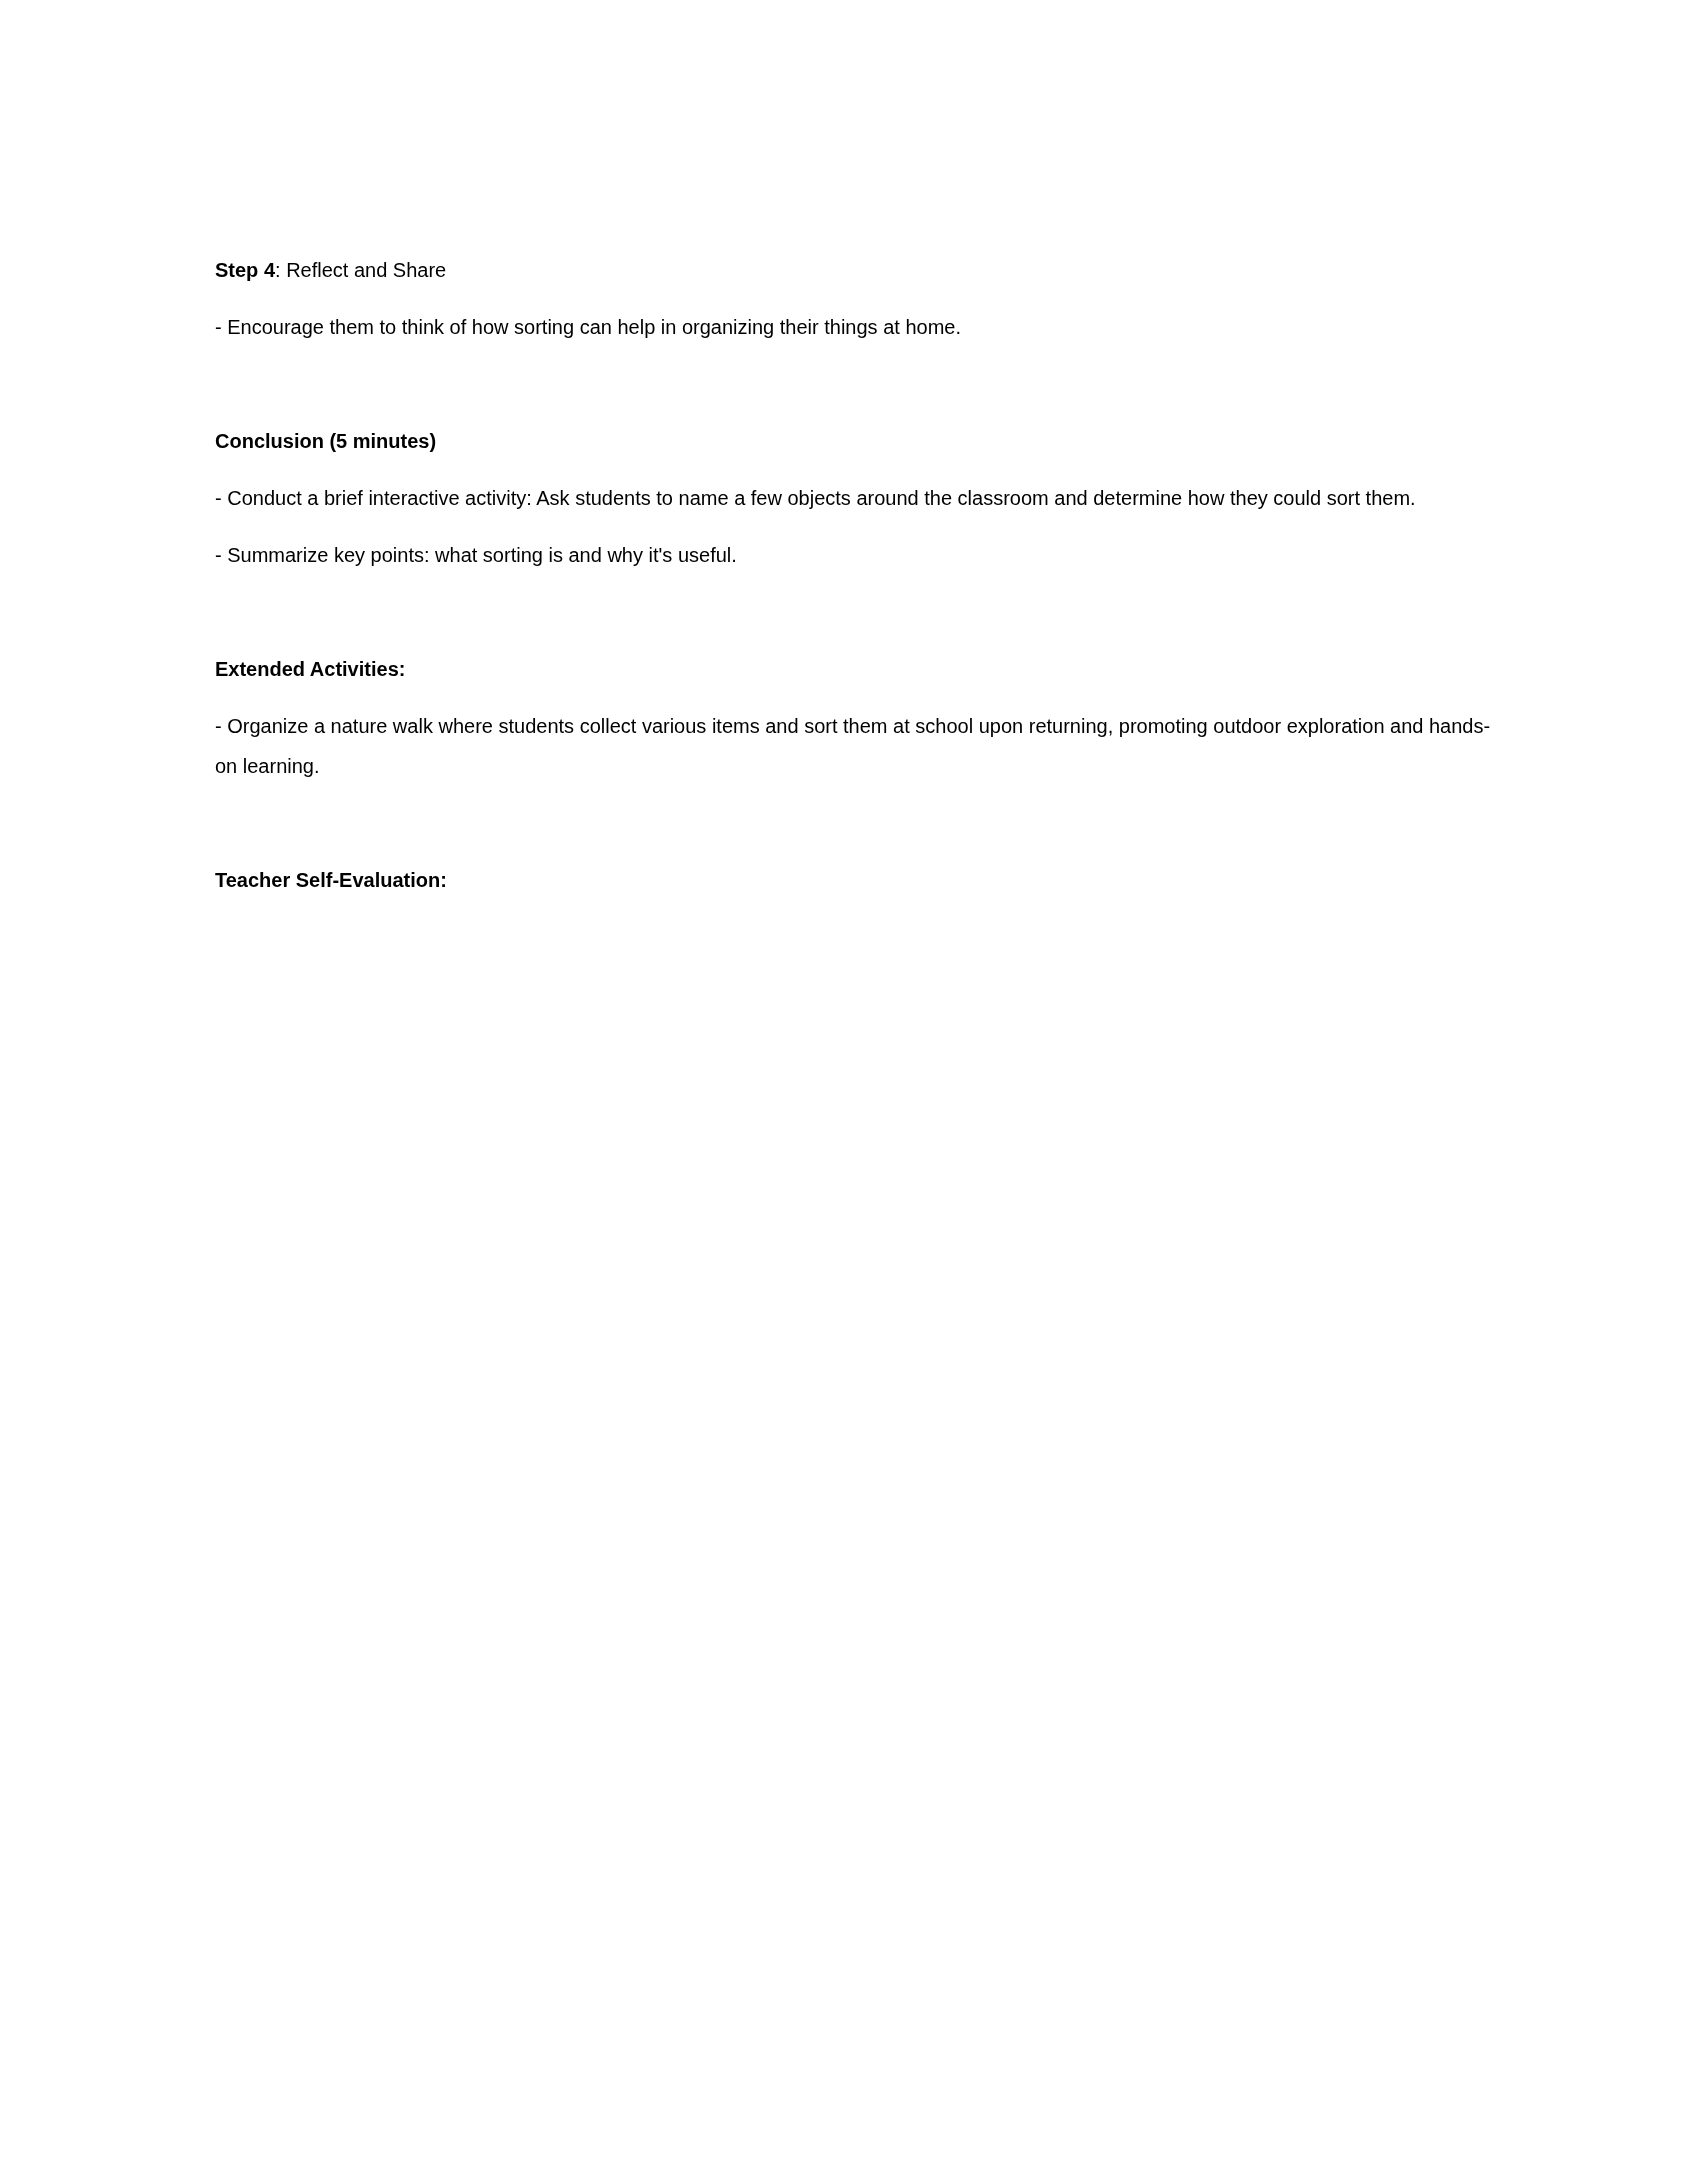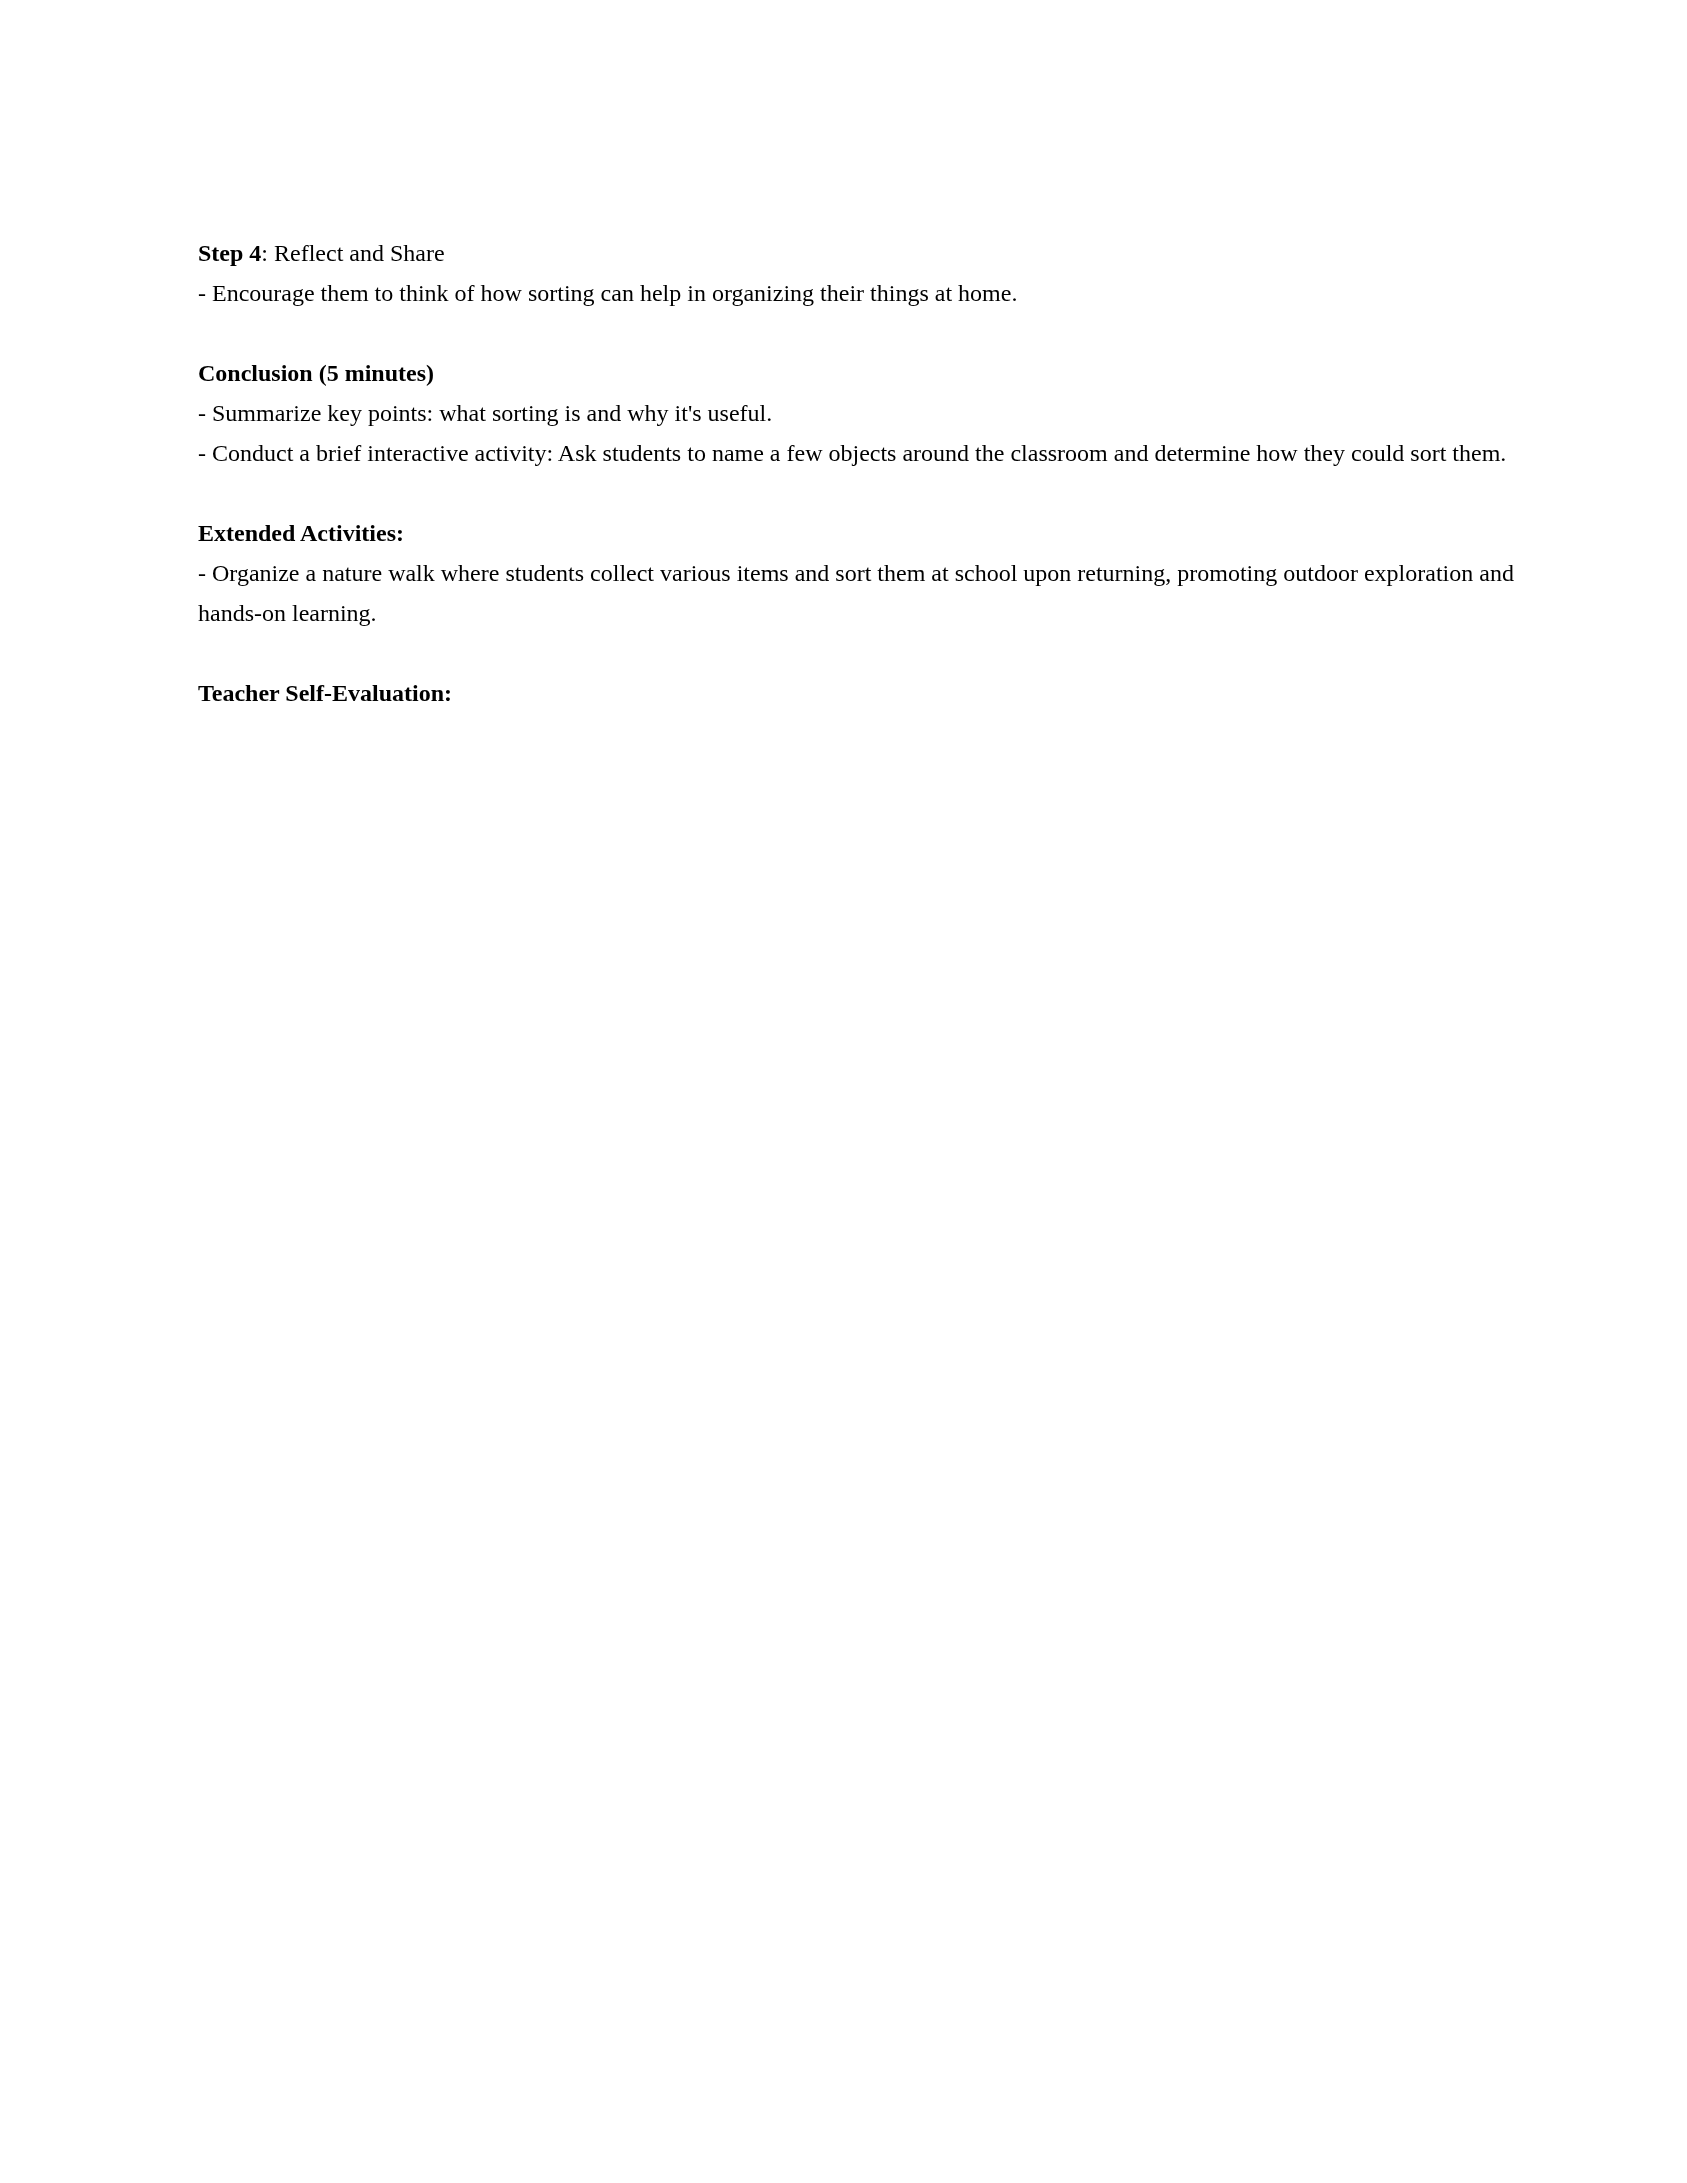--- a/index.html
+++ b/index.html
@@ -29,23 +29,23 @@
   .block {
     font-family: "Liberation Serif", "DejaVu Serif", serif;
     font-size: 24px;
     line-height: 40px;
     color: #000000;
     text-align: left;
     -webkit-font-smoothing: antialiased;
   }
 
   .para {
-    margin: 0;
-    font-family: Liberation Serif, serif;
-    font-size: 24px;
+    margin: 17px;
+    font-family: Liberation Sans, sans-serif;
+    font-size: 20px;
     line-height: 40px;
     color: #000000;
     white-space: normal;
   }
 
   
   .heading {
     font-weight: bold;
   }
 
@@ -73,22 +73,22 @@
 
     <section class="block">
       <p class="para"><span class="lead-bold">Step 4</span><span class="lead-rest">: Reflect and Share</span></p>
       <p class="para">- Encourage them to think of how sorting can help in organizing their things at home.</p>
     </section>
 
     <div class="spacer">&nbsp;</div>
 
     <section class="block">
       <p class="para heading">Conclusion (5 minutes)</p>
+      <p class="para">- Conduct a brief interactive activity: Ask students to name a few objects around the classroom and determine how they could sort them.</p>
       <p class="para">- Summarize key points: what sorting is and why it's useful.</p>
-      <p class="para">- Conduct a brief interactive activity: Ask students to name a few objects around the classroom and determine how they could sort them.</p>
     </section>
 
     <div class="spacer">&nbsp;</div>
 
     <section class="block">
       <p class="para heading">Extended Activities:</p>
       <p class="para">- Organize a nature walk where students collect various items and sort them at school upon returning, promoting outdoor exploration and hands-on learning.</p>
     </section>
 
     <div class="spacer">&nbsp;</div>

